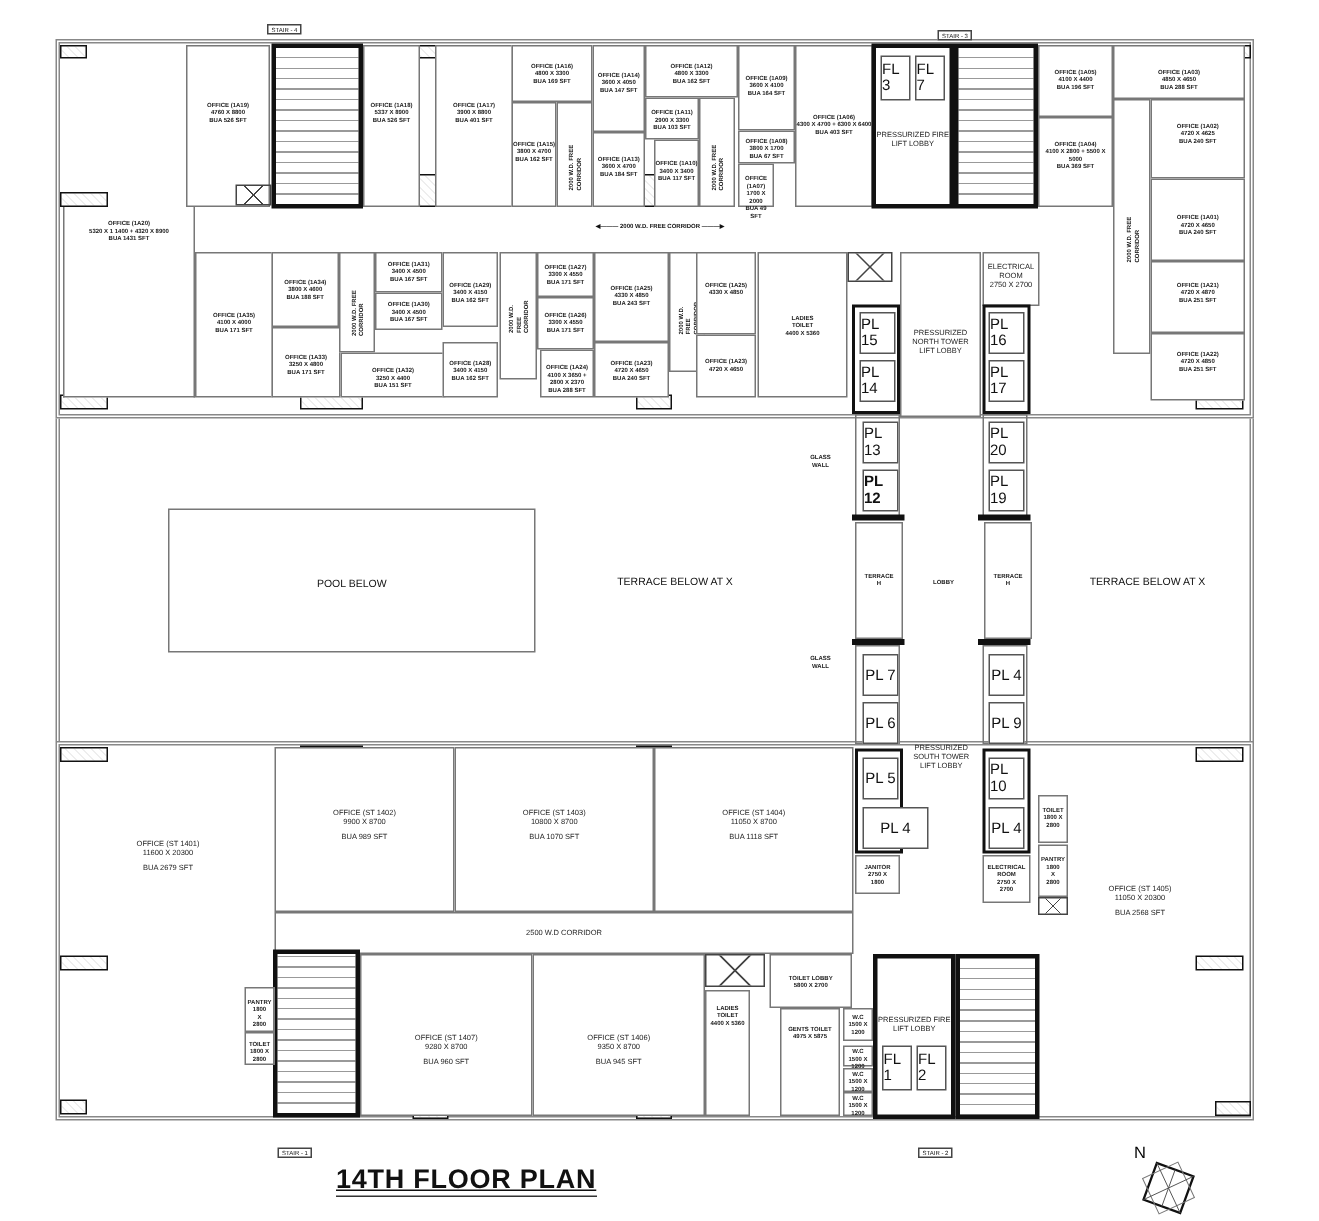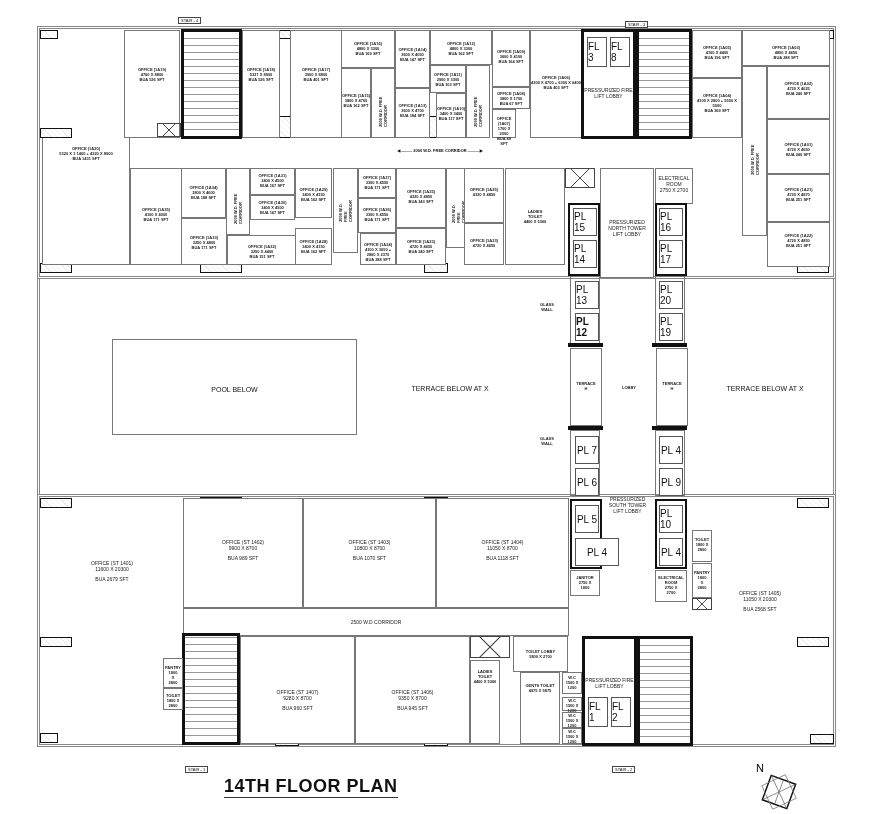--- a/index.html
+++ b/index.html
@@ -12,21 +12,21 @@
   .col{border:1.5px solid #111;background:repeating-linear-gradient(45deg,#fff 0 3px,#eee 3px 4px);}
   .txt{font-size:4px;line-height:5px;text-align:center;font-weight:bold;color:#222;white-space:pre-line;}
   .txt2{font-size:5px;line-height:6px;text-align:center;color:#222;white-space:pre-line;}
   .lbl{font-size:7px;text-align:center;color:#111;white-space:nowrap;}
   .lift{border:1px solid #555;background:#fff;display:flex;align-items:center;justify-content:center;font-size:10px;color:#111;}
   .liftwrap{border:2px solid #111;}
   .stair{border:3px solid #111;background:repeating-linear-gradient(0deg,#fff 0 6px,#999 6px 7px);}
   .tag{font-size:4px;border:1px solid #444;padding:0 2px;background:#fff;}
   .vtxt{writing-mode:vertical-rl;transform:rotate(180deg);font-size:4px;font-weight:bold;}
   .xbox{border:1px solid #444;background:linear-gradient(45deg,transparent 48%,#444 49%,#444 51%,transparent 52%),linear-gradient(-45deg,transparent 48%,#444 49%,#444 51%,transparent 52%);}
-  .title{font-size:18px;font-weight:bold;border-bottom:1px solid #333;letter-spacing:0.5px;}
+  .title{font-size:18px;font-weight:bold;border-bottom:1px solid #333;letter-spacing:0.5px;text-decoration:underline;}
 </style>
 </head>
 <body>
 
 <div class="abs outer" style="left:37px;top:26px;width:799px;height:253px;"></div>
 <div class="abs outer" style="left:37px;top:279px;width:799px;height:215px;border-top:none;border-bottom:none;"></div>
 <div class="abs outer" style="left:37px;top:494px;width:799px;height:253px;"></div>
 
 <div class="abs" style="left:178px;top:8px;"><span class="tag">STAIR - 4</span></div>
 <div class="abs" style="left:625px;top:12px;"><span class="tag">STAIR - 3</span></div>
@@ -129,21 +129,21 @@
 </div>
 
 <div class="abs stair" style="left:181px;top:29px;width:61px;height:110px;"></div>
 <div class="abs xbox" style="left:157px;top:123px;width:24px;height:14px;"></div>
 
 <div class="abs thick" style="left:581px;top:29px;width:55px;height:110px;">
   <div class="txt2" style="margin-top:55px">PRESSURIZED FIRE
 LIFT LOBBY</div>
 </div>
 <div class="abs lift" style="left:587px;top:37px;width:20px;height:30px;">FL 3</div>
-<div class="abs lift" style="left:610px;top:37px;width:20px;height:30px;">FL 8</div>
+<div class="abs lift" style="left:610px;top:37px;width:20px;height:30px;">FL 7</div>
 <div class="abs stair" style="left:636px;top:29px;width:56px;height:110px;"></div>
 
 <div class="abs room" style="left:692px;top:30px;width:50px;height:48px;">
   <div class="txt" style="margin-top:14px">OFFICE (1A05)</div>
   <div class="txt">4100 X 4400</div>
   <div class="txt">BUA 196 SFT</div>
 </div>
 <div class="abs room" style="left:692px;top:78px;width:50px;height:60px;">
   <div class="txt" style="margin-top:14px">OFFICE (1A04)</div>
   <div class="txt">4100 X 2800 + 5500 X 5000</div>

